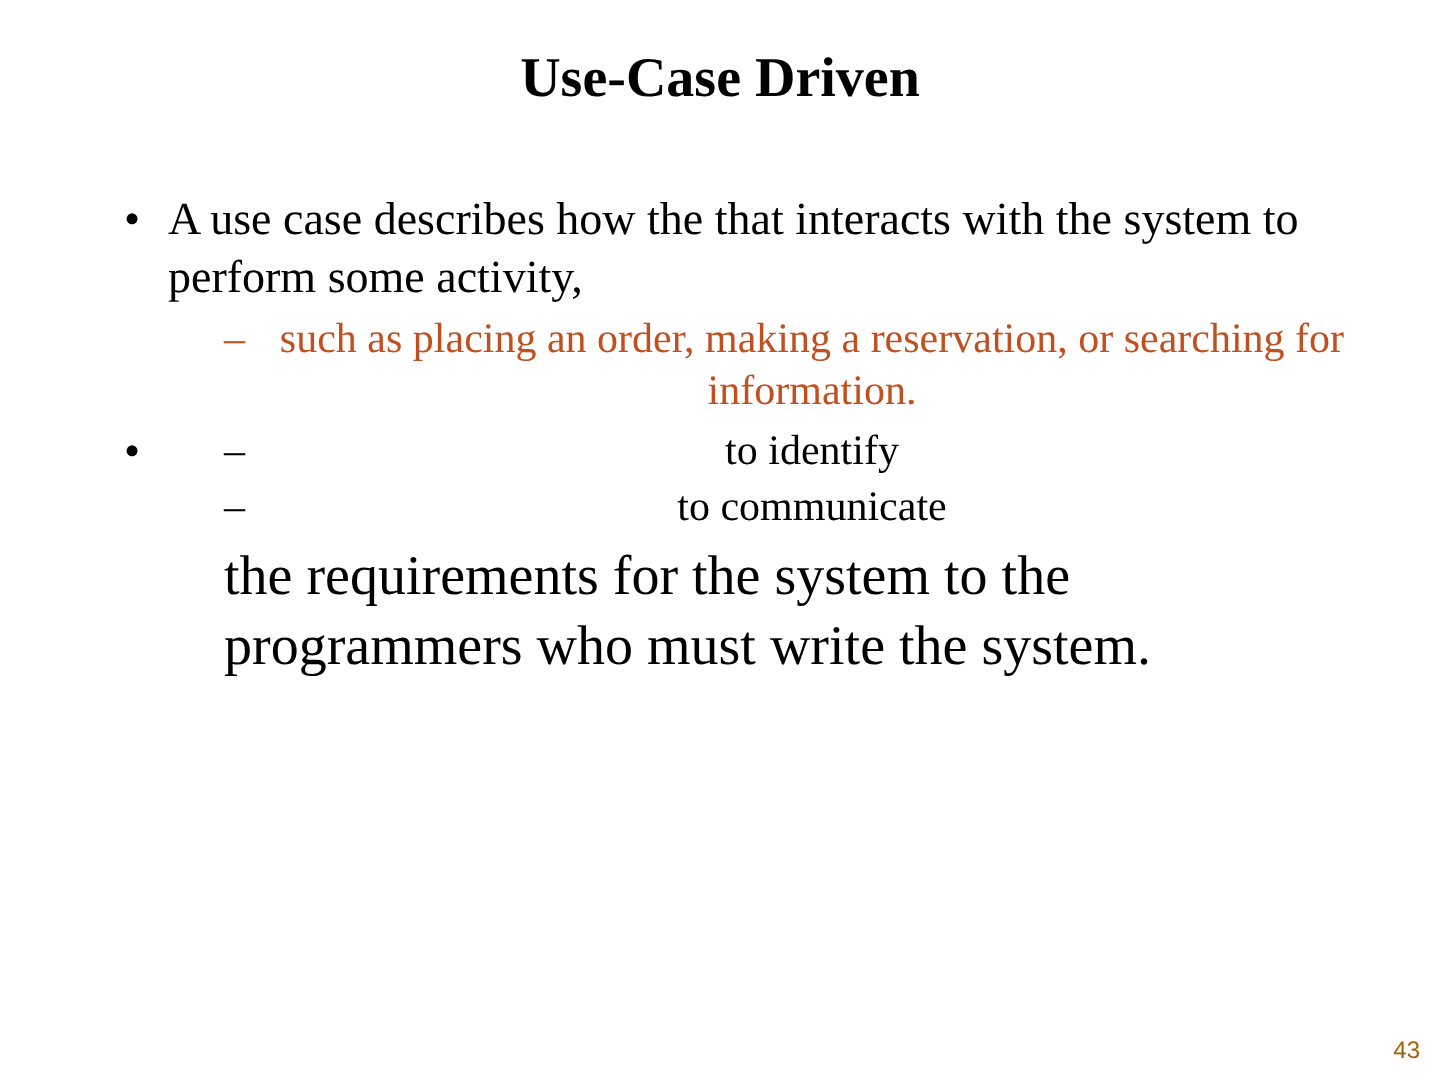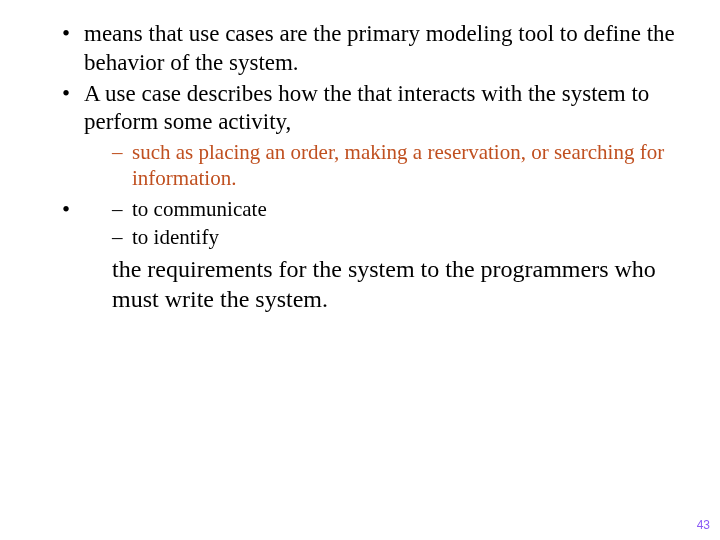--- a/index.html
+++ b/index.html
@@ -42,20 +42,21 @@
       content: "•";
       position: absolute;
       left: 0;
       top: 0;
     }
     .sub-list {
       list-style: none;
       padding-left: 28px;
       margin-top: 2px;
       margin-bottom: 4px;
+      text-align: center;
     }
     .sub-item {
       font-size: 21px;
       line-height: 1.25;
       position: relative;
       padding-left: 20px;
       margin-bottom: 2px;
     }
     .sub-item.accent {
       color: #c05020;
@@ -63,51 +64,51 @@
     .sub-item.normal {
       color: #000;
     }
     .sub-item::before {
       content: "–";
       position: absolute;
       left: 0;
       top: 0;
     }
     .trailing {
-      font-size: 24px;
+      font-size: 28px;
       color: #000;
       line-height: 1.25;
       padding-left: 28px;
       margin-top: 2px;
     }
     .page-num {
       position: absolute;
       bottom: 8px;
       right: 10px;
       font-size: 12px;
-      color: #8b5cf6;
+      color: #a16207;
       font-family: Arial, sans-serif;
     }
   </style>
 </head>
 <body>
 
 <div class="slide">
+  <h1 class="title">Use-Case Driven</h1>
 
   <ul class="bullet-list">
-    <li class="bullet-item">means that use cases are the primary modeling tool to define the behavior of the system.</li>
     <li class="bullet-item">
       <span>A use case describes how the that interacts with the system to perform some activity,</span>
       <ul class="sub-list">
         <li class="sub-item accent">such as placing an order, making a reservation, or searching for information.</li>
       </ul>
     </li>
     <li class="bullet-item">
       <ul class="sub-list">
+        <li class="sub-item normal">to identify</li>
         <li class="sub-item normal">to communicate</li>
-        <li class="sub-item normal">to identify</li>
       </ul>
       <div class="trailing">the requirements for the system to the programmers who must write the system.</div>
     </li>
   </ul>
 </div>
 
 <div class="page-num">43</div>
 
 </body></html>

